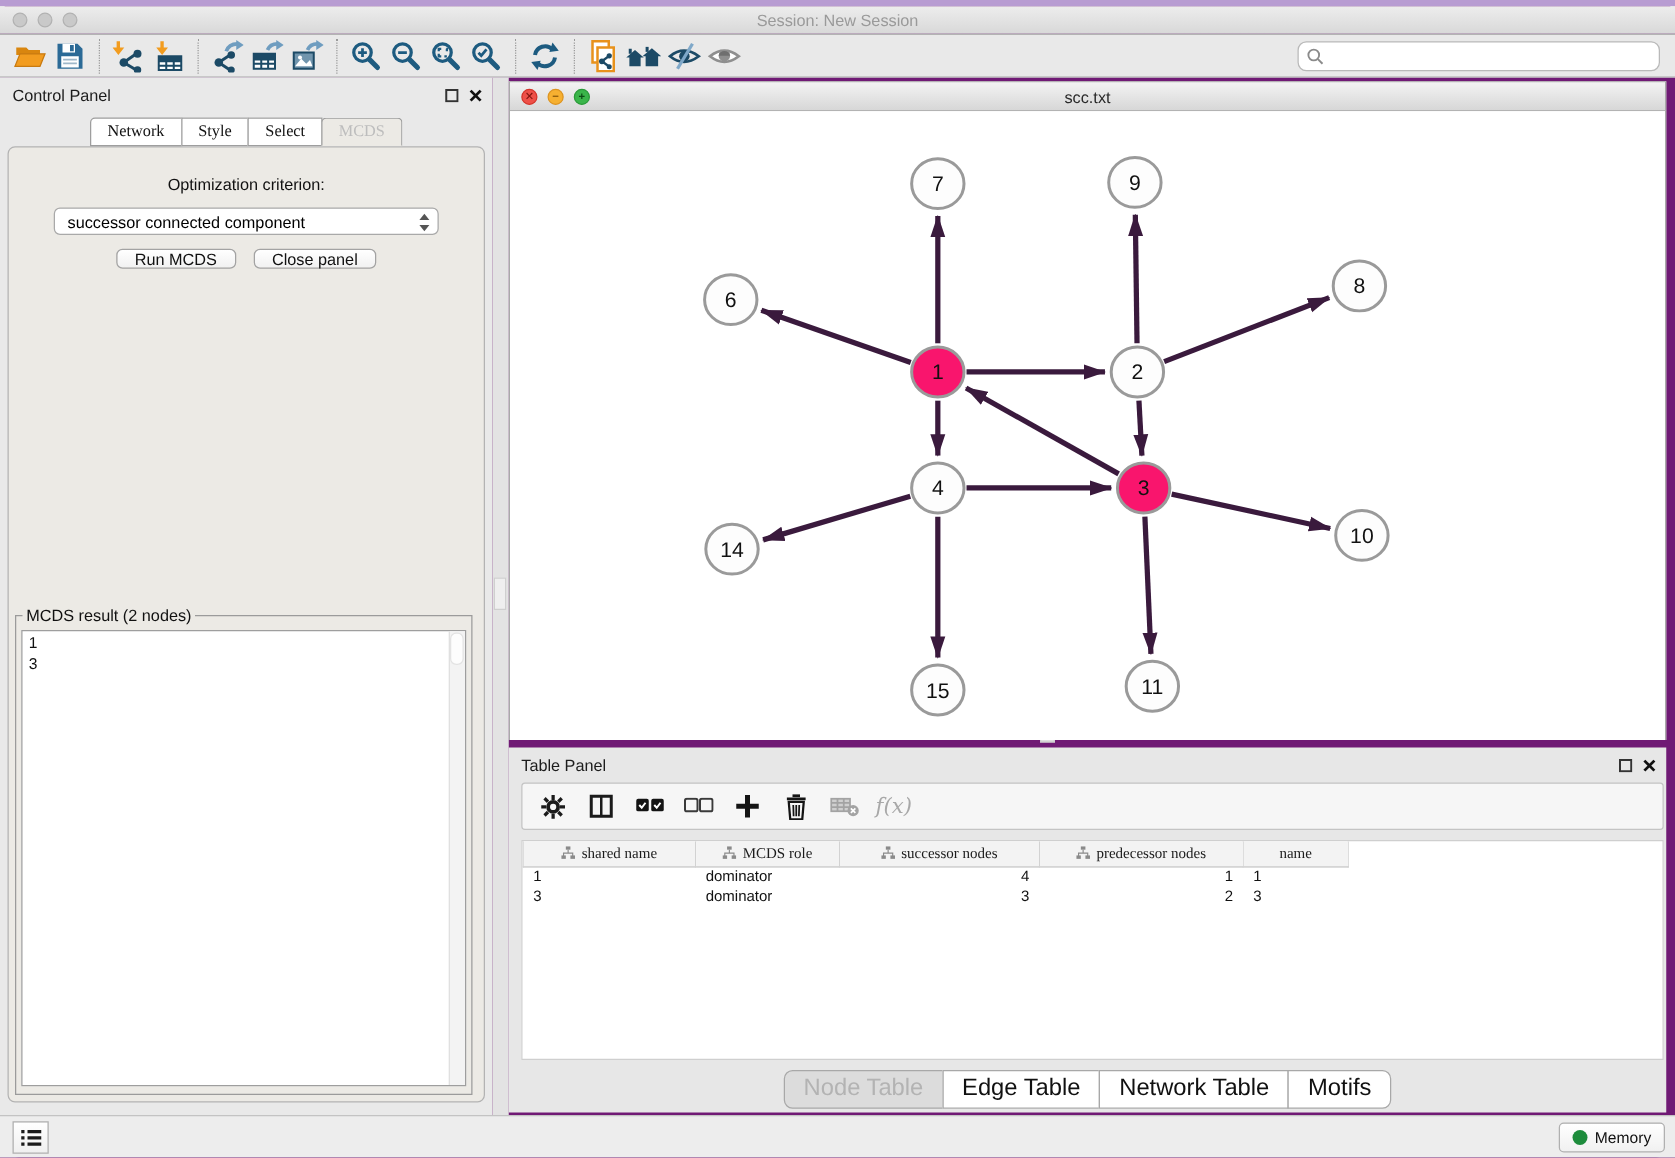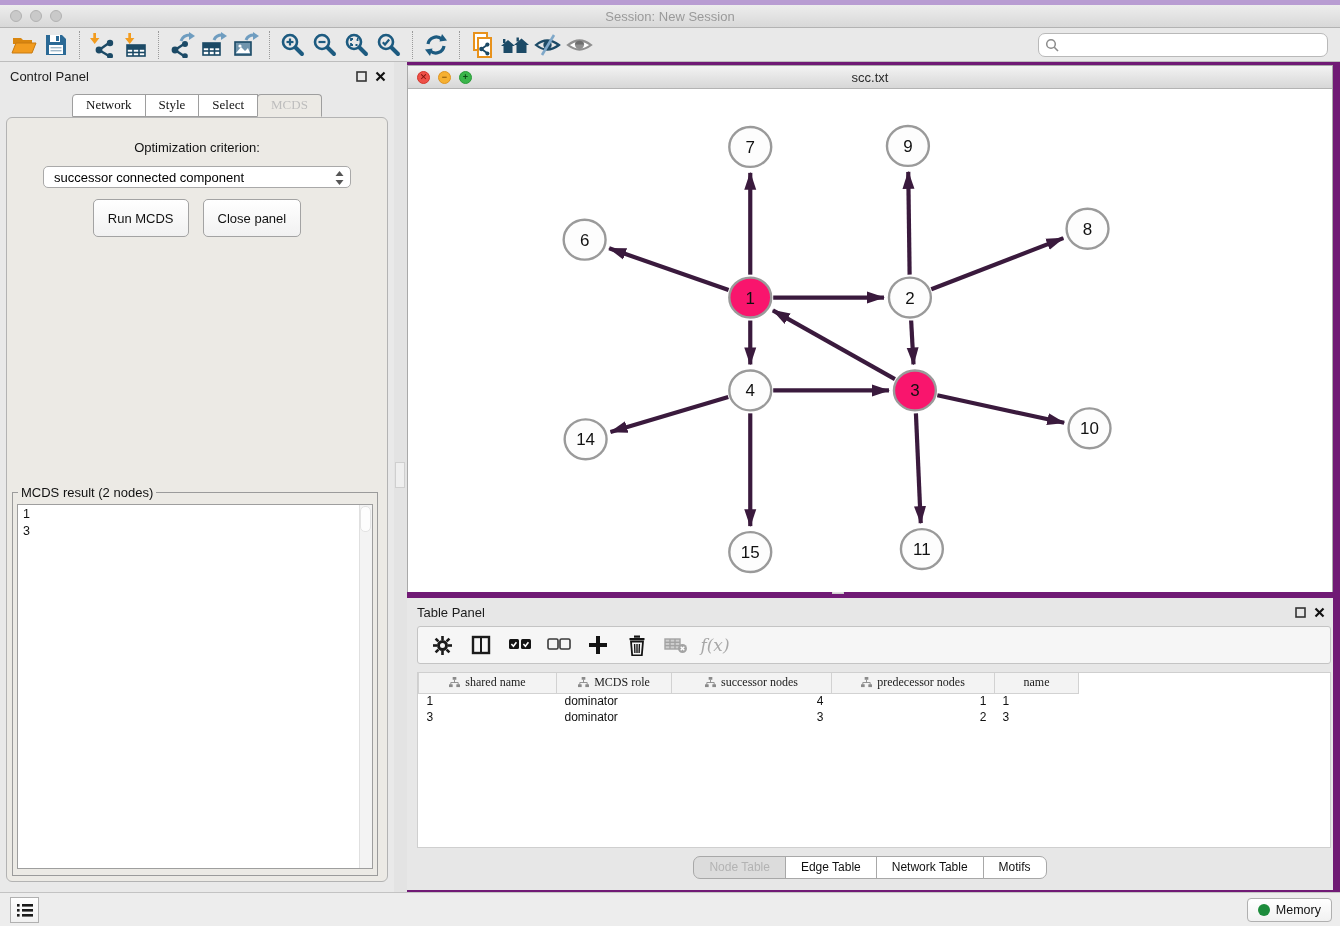--- a/index.html
+++ b/index.html
@@ -36,21 +36,21 @@
   .cp-tab:first-child { border-radius:4px 0 0 0; margin-left:0; }
   .cp-tab.last { border-radius:0 4px 0 0; }
   .cp-tab.selected { background:#eceae5; color:#bdbdbd; border-bottom-color:#eceae5; border-radius:4px 4px 0 0; }
   .cp-content { position:absolute; left:6px; right:6px; top:55px; bottom:10px;
     background:#eceae5; border:1px solid #b3b3b3; border-radius:6px; }
   .opt-label { text-align:center; font-size:13px; color:#111; margin-top:22px; }
   .select-box { position:relative; margin:11px auto 0; width:308px; height:22px; background:#fff;
     border:1px solid #a9a9a9; border-radius:5px; font-size:13px; display:flex; align-items:center; padding:0 24px 0 10px; }
   .select-stepper { position:absolute; right:6px; top:3px; }
   .btn-row { display:flex; justify-content:center; gap:14px; margin-top:11px; }
-  .pushbtn { height:38px; padding:0 14px; font-size:13px; background:linear-gradient(#ffffff,#f1f1f1);
+  .pushbtn { height:16px; padding:0 14px; font-size:13px; background:linear-gradient(#ffffff,#f1f1f1);
     border:1px solid #a3a3a3; border-radius:5px; display:flex; align-items:center; color:#111; }
   .fieldset { position:absolute; left:5px; right:9px; top:374px; height:384px; border:1px solid #9b9b9b; }
   .fieldset .legend { position:absolute; top:-8px; left:5px; background:#eceae5; padding:0 3px; font-size:13px; color:#111; }
   .result-box { position:absolute; left:4px; right:4px; top:11px; bottom:6px; background:#fff; border:1px solid #9e9e9e; }
   .result-lines { position:absolute; left:0; top:0; right:14px; bottom:0; padding:1px 5px; font-size:12.5px; line-height:17px; color:#111; }
   .result-scroll { position:absolute; right:0; top:0; bottom:0; width:13px; background:#f3f3f3; border-left:1px solid #e0e0e0; }
   .result-thumb { position:absolute; right:1px; top:1px; width:11px; height:26px; background:#fdfdfd; border:1px solid #e3e3e3; border-radius:5px; }
 
   
   .vsplit { position:absolute; left:394px; top:62px; width:13px; height:830px; background:#e3e3e3; }
@@ -77,21 +77,21 @@
     border:1px solid #c4c4c4; border-radius:3px; display:flex; align-items:center; padding-left:12px; gap:15px; }
   .tp-icon { display:flex; align-items:center; justify-content:center; width:24px; height:24px; }
   .fx { font-family:"DejaVu Serif",serif; font-style:italic; font-size:17px; color:#a8a8a8; }
   .tbl-wrap { position:absolute; left:10px; top:74px; width:914px; height:176px; background:#fff; border:1px solid #cfcfcf; overflow:hidden; }
   table.grid { border-collapse:collapse; font-size:12px; }
   table.grid th { height:20px; background:#f3f3f3; border:1px solid #d2d2d2; border-top:none; font-weight:normal;
     color:#1b1b1b; text-align:center; position:relative;font-family:Liberation Serif, serif; }
   table.grid th .th-inner { display:flex; align-items:center; justify-content:center; gap:5px; padding:0 6px; }
   table.grid td { height:16px; padding:0 8px; color:#111; border:none; }
   .tp-tabs { position:absolute; left:0; right:0; top:258px; display:flex; justify-content:center; }
-  .tp-tab { font-size:12px; padding:3px 15px 4px; background:#fff; border:1px solid #a8a8a8; margin-left:-1px; color:#111; }
+  .tp-tab { font-size:19px; padding:3px 15px 4px; background:#fff; border:1px solid #a8a8a8; margin-left:-1px; color:#111; }
   .tp-tab:first-child { border-radius:7px 0 0 7px; margin-left:0; }
   .tp-tab.last { border-radius:0 7px 7px 0; }
   .tp-tab.selected { background:#dcdcdc; color:#b3b3b3; }
 
   
   .statusbar { position:absolute; left:0; top:892px; width:1340px; height:34px; background:#ededed; border-top:1px solid #c3c3c3; }
   .list-btn { position:absolute; left:10px; top:4px; width:29px; height:26px; background:linear-gradient(#fff,#f0f0f0);
     border:1px solid #b0b0b0; display:flex; align-items:center; justify-content:center; }
   .memory-btn { position:absolute; right:8px; top:5px; height:24px; padding:0 10px; background:linear-gradient(#fff,#f1f1f1);
     border:1px solid #b0b0b0; border-radius:4px; display:flex; align-items:center; gap:6px; font-size:12.5px; color:#111; }

